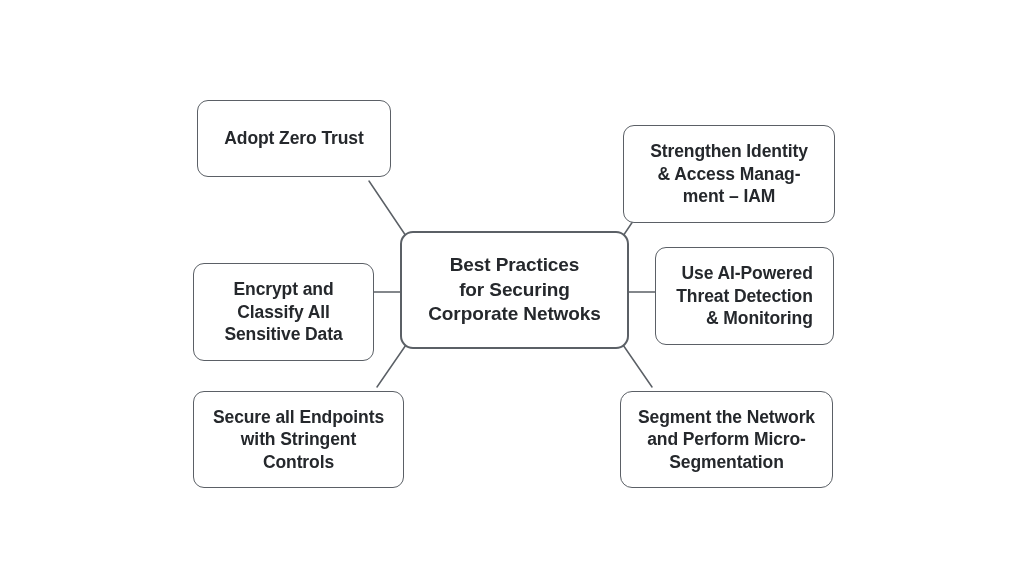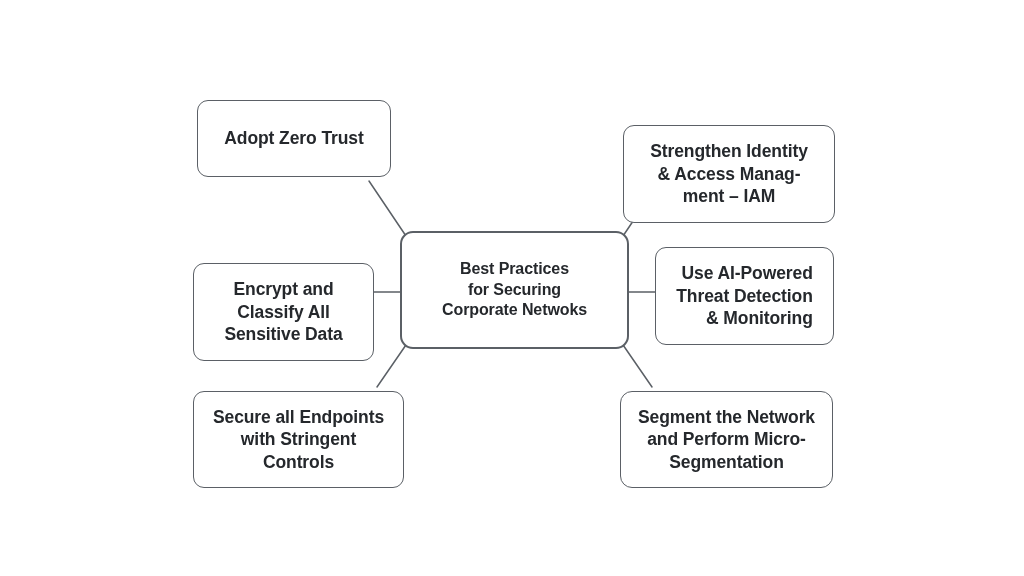--- a/index.html
+++ b/index.html
@@ -45,21 +45,21 @@
     line-height: 1.28;
     padding: 0 8px;
   }
   .satellite {
     font-size: 17.5px;
   }
   .center {
     border-width: 2px;
     border-color: #4a4f55;
     border-radius: 13px;
-    font-size: 16px;
+    font-size: 19px;
   }
   .center .label {
     line-height: 1.3;
   }
 </style>
 </head>
 <body>
 
 <div id="canvas" style="background: rgb(255, 255, 255);">
   <svg id="connectors" viewBox="0 0 1024 576" width="1024" height="576">

